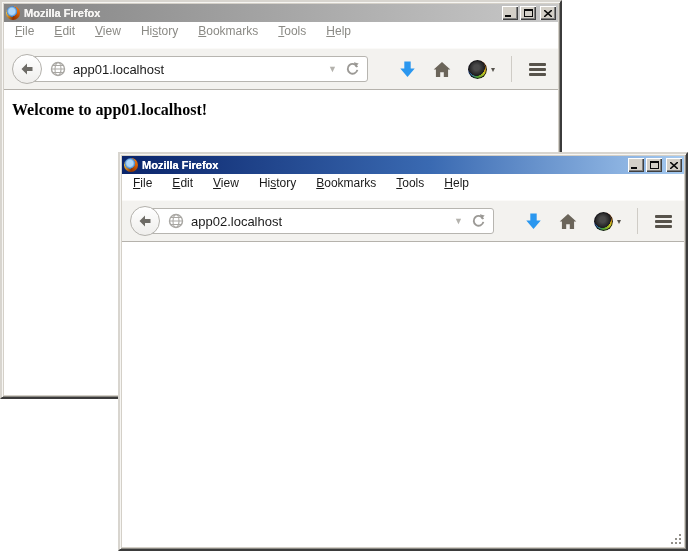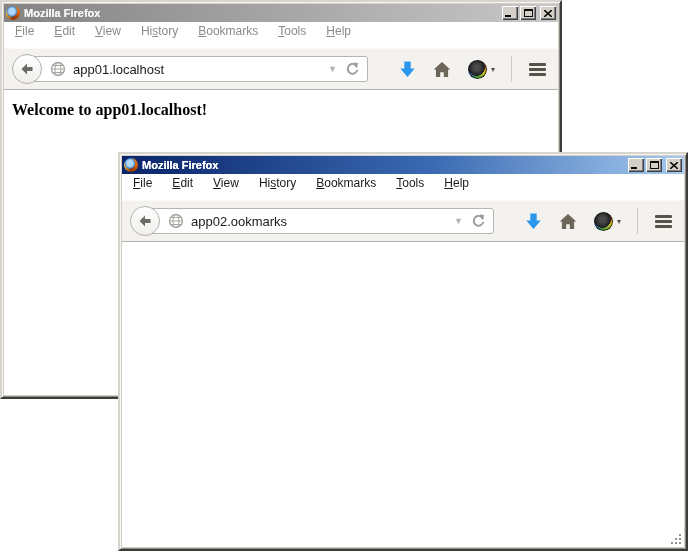--- a/index.html
+++ b/index.html
@@ -234,21 +234,21 @@
         <svg width="16" height="16" viewBox="0 0 16 16">
             <path d="M8 2.5 L2.5 8 L8 13.5 L8 10 L13.5 10 L13.5 6 L8 6 Z" fill="#6d6b66"></path>
           </svg>
       </button>
       <div class="urlbar">
         <svg class="globe-icon" viewBox="0 0 16 16">
           <circle cx="8" cy="8" r="6.5" fill="none" stroke="#a9a7a3" stroke-width="1.4"></circle>
           <ellipse cx="8" cy="8" rx="3" ry="6.5" fill="none" stroke="#a9a7a3" stroke-width="1.1"></ellipse>
           <path d="M1.5 8 H14.5 M2.6 4.5 H13.4 M2.6 11.5 H13.4" stroke="#a9a7a3" stroke-width="1.1" fill="none"></path>
         </svg>
-        <span class="url-text">app02.ookmarks</span>
+        <span class="url-text">app02.localhost</span>
         <span class="url-drop">▼</span>
         <button class="reload-btn">
           <svg width="15" height="15" viewBox="0 0 16 16">
               <path d="M13 6.5 A 5.2 5.2 0 1 0 13.2 9.5" fill="none" stroke="#9b9995" stroke-width="2"></path>
               <path d="M9.5 1.2 L14.6 2.6 L11 6.4 Z" fill="#9b9995"></path>
             </svg>
         </button>
       </div>
     </div>
     <div class="nav-right">

